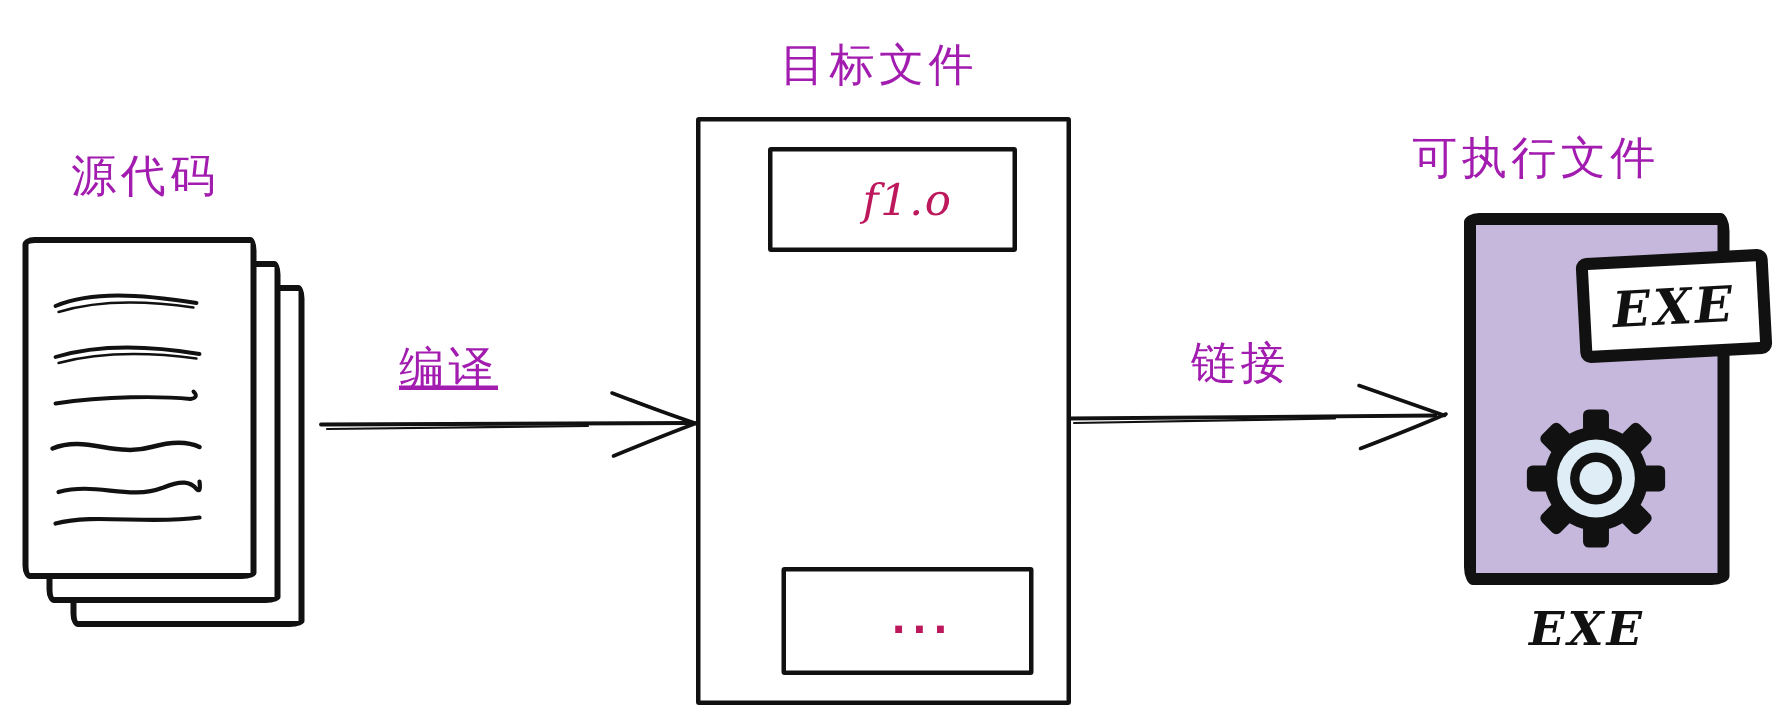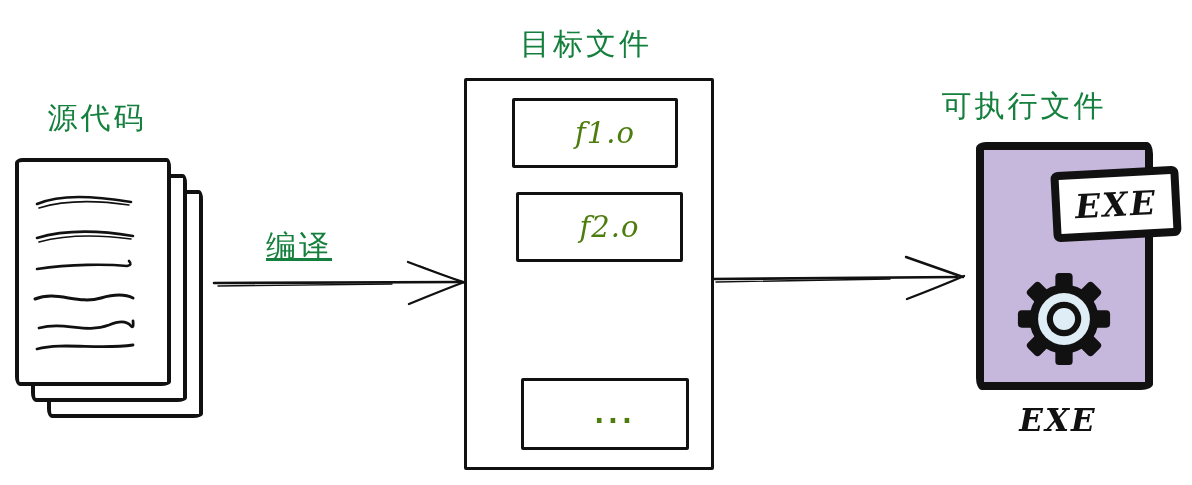--- a/index.html
+++ b/index.html
@@ -3,39 +3,39 @@
 <meta charset="utf-8">
 <style>
   html,body{margin:0;padding:0;background:#ffffff;}
   #stage{
     position:relative;width:1192px;height:485px;background:#ffffff;overflow:hidden;
     font-family:"Liberation Sans","DejaVu Sans",sans-serif;color:#111;
   }
   .abs{position:absolute;}
   .label{
     font-size:30px;line-height:1.1;text-align:center;letter-spacing:3px;
-    color:#15803d;white-space:nowrap;
+    color:#a21caf;white-space:nowrap;
   }
   
   .page{
     position:absolute;background:#ffffff;border:4px solid #111;
     border-radius:8px 4px 10px 5px / 5px 9px 4px 9px;
   }
   
   .bigbox{
     position:absolute;left:464px;top:78px;width:244px;height:386px;
     border:3px solid #111;background:#ffffff;border-radius:2px;
   }
   .objbox{
     position:absolute;border:3px solid #111;background:#ffffff;border-radius:2px;
     display:flex;align-items:center;justify-content:center;
   }
   .objtext{
     font-family:"DejaVu Serif","Liberation Serif",serif;font-style:italic;
-    font-size:29px;letter-spacing:1px;color:#4d7c0f;margin-left:20px;
+    font-size:29px;letter-spacing:1px;color:#be185d;margin-left:20px;
   }
   .dots{font-family:"DejaVu Sans",sans-serif;font-style:normal;font-weight:bold;font-size:26px;letter-spacing:4px;}
   
   .exebox{
     position:absolute;left:976px;top:142px;width:161px;height:232px;
     background:#c5b8dc;border:8px solid #111;
     border-radius:10px 6px 12px 6px / 6px 12px 6px 12px;
   }
   .badge{
     position:absolute;left:1052px;top:169px;width:112px;height:54px;
@@ -90,30 +90,28 @@
 
       <path d="M712,279 L957,277" stroke-width="2.6"></path>
       <path d="M716,282 L890,279" stroke-width="1.4"></path>
       <path d="M906,257 Q940,269 963,277" stroke-width="2.4"></path>
       <path d="M907,299 Q941,286 964,276" stroke-width="2.4"></path>
     </g>
   </svg>
 
   <div class="abs label" style="left:244px;top:229px;width:110px;text-decoration:underline;">编译</div>
 
+  <div class="abs label" style="left:772px;top:226px;width:110px;">链接</div>
 
   <div class="abs label" style="left:496px;top:27px;width:180px;">目标文件</div>
 
   <div class="bigbox"></div>
 
   <div class="objbox" style="left:512px;top:98px;width:160px;height:64px;">
     <span class="objtext">f1.o</span>
-  </div>
-  <div class="objbox" style="left:516px;top:192px;width:161px;height:64px;">
-    <span class="objtext">f2.o</span>
   </div>
   <div class="objbox" style="left:521px;top:378px;width:162px;height:66px;">
     <span class="objtext dots">...</span>
   </div>
 
   <div class="abs label" style="left:924px;top:89px;width:200px;">可执行文件</div>
 
   <div class="exebox"></div>
 
   <svg class="abs" style="left:1016px;top:271px;" width="96" height="96" viewBox="0 0 100 100">

